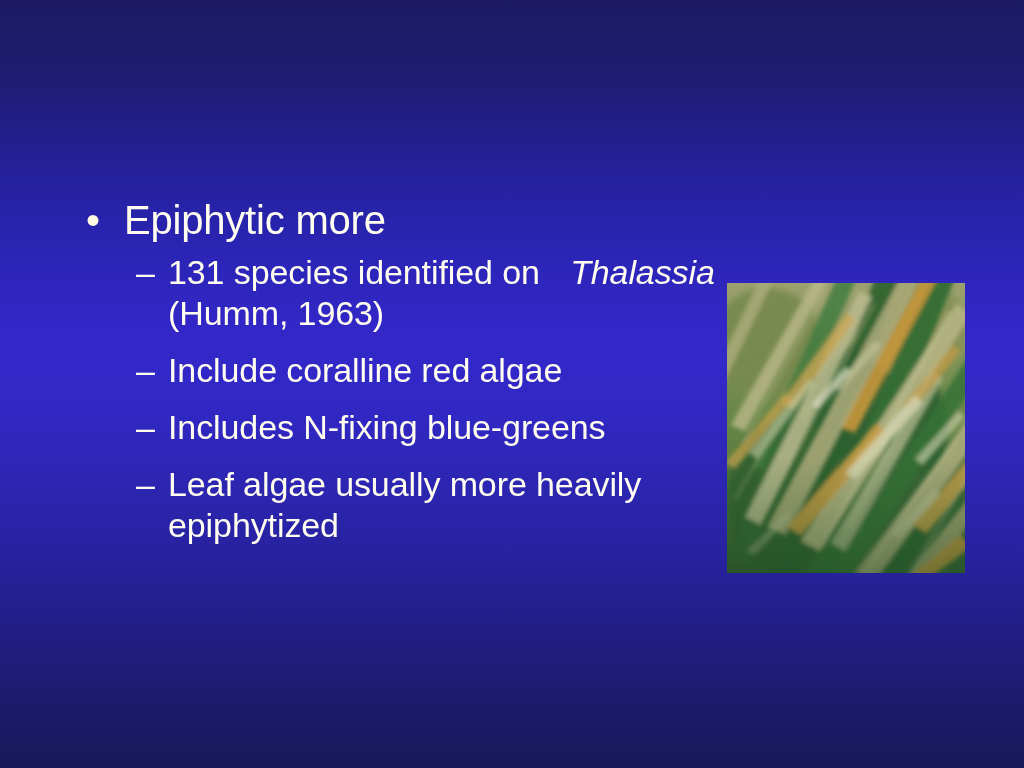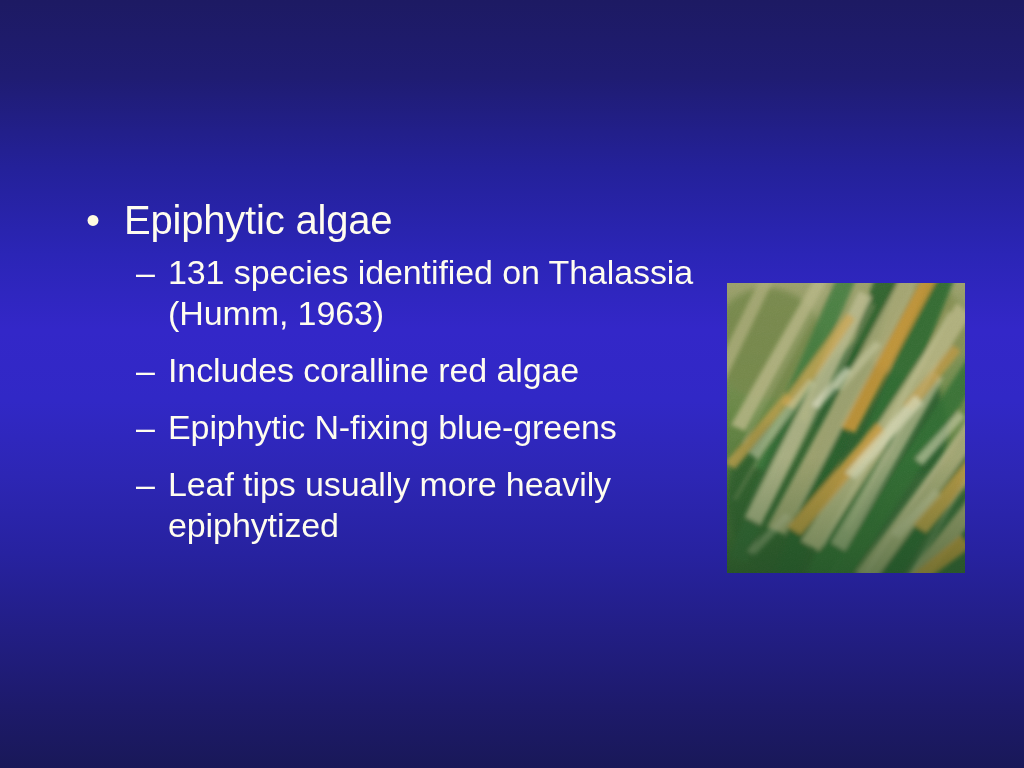--- a/index.html
+++ b/index.html
@@ -73,20 +73,22 @@
   .lvl2:last-child { margin-bottom: 0; }
   .lvl2 .marker {
     position: absolute;
     left: 0;
     top: 0;
     color: #fffdef;
     font-size: 34px;
     line-height: 41px;
   }
   .lvl2 .sci {
+    font-style: italic;
+    margin-left: 21px;
   }
 
   
   .photo {
     position: absolute;
     left: 727px;
     top: 283px;
     width: 238px;
     height: 290px;
     overflow: hidden;
@@ -96,43 +98,43 @@
 </style>
 </head>
 <body>
 
 <div class="slide">
 
   <div class="body-block">
 
     <div class="lvl1">
       <span class="marker">•</span>
-      <span>Epiphytic algae</span>
+      <span>Epiphytic more</span>
     </div>
 
     <div class="lvl2-list">
 
       <div class="lvl2">
         <span class="marker">–</span>
         <span><span>131 species identified on </span><span class="sci">Thalassia</span><span> (Humm, 1963)</span></span>
       </div>
 
       <div class="lvl2">
         <span class="marker">–</span>
-        <span>Includes coralline red algae</span>
-      </div>
-
-      <div class="lvl2">
-        <span class="marker">–</span>
-        <span>Epiphytic N-fixing blue-greens</span>
-      </div>
-
-      <div class="lvl2">
-        <span class="marker">–</span>
-        <span>Leaf tips usually more heavily epiphytized</span>
+        <span>Include coralline red algae</span>
+      </div>
+
+      <div class="lvl2">
+        <span class="marker">–</span>
+        <span>Includes N-fixing blue-greens</span>
+      </div>
+
+      <div class="lvl2">
+        <span class="marker">–</span>
+        <span>Leaf algae usually more heavily epiphytized</span>
       </div>
 
     </div>
   </div>
 
   <div class="photo">
     <svg width="238" height="290" viewBox="0 0 238 290" xmlns="http://www.w3.org/2000/svg">
       <defs>
         <linearGradient id="bgfade" x1="0" y1="0" x2="0" y2="1">
           <stop offset="0" stop-color="#a9a874"></stop>

